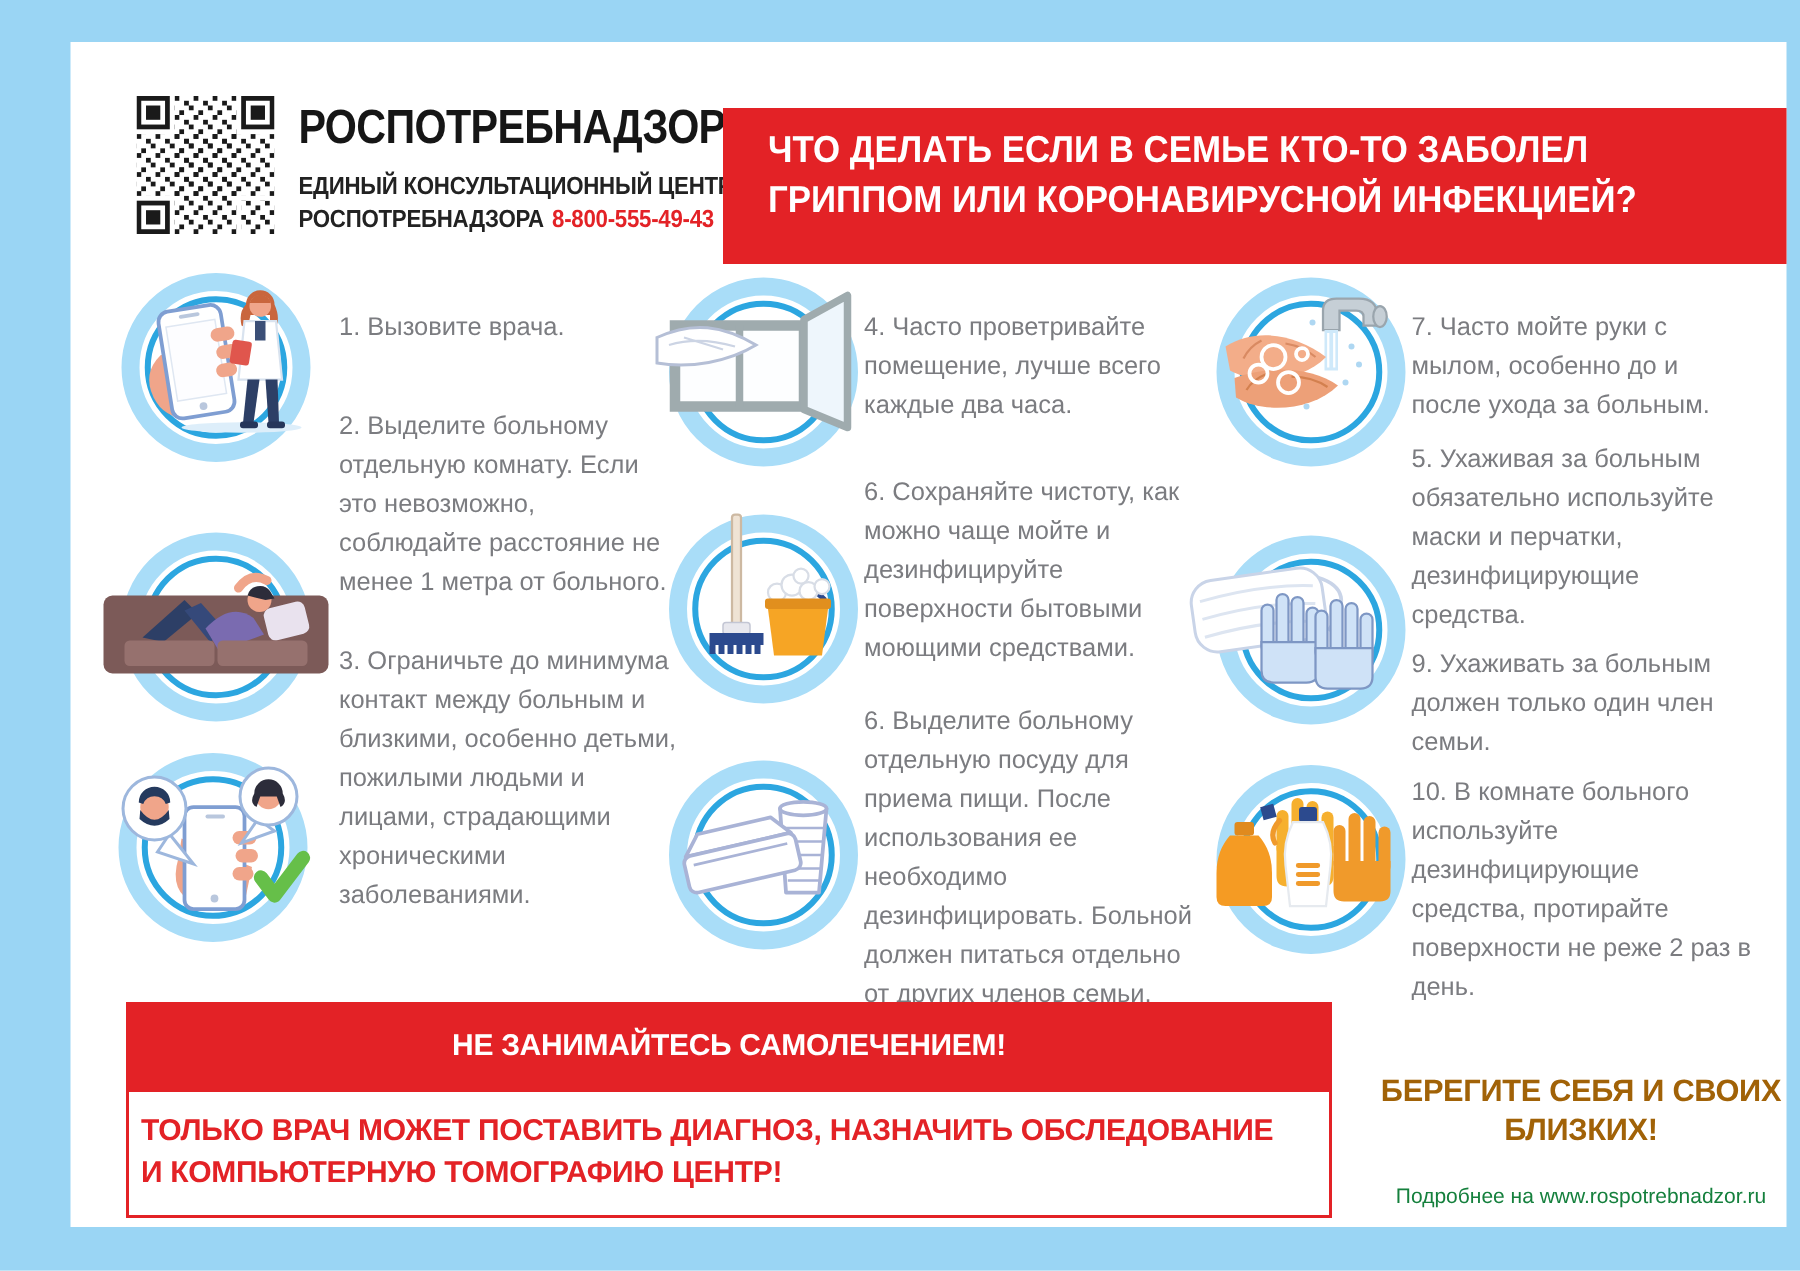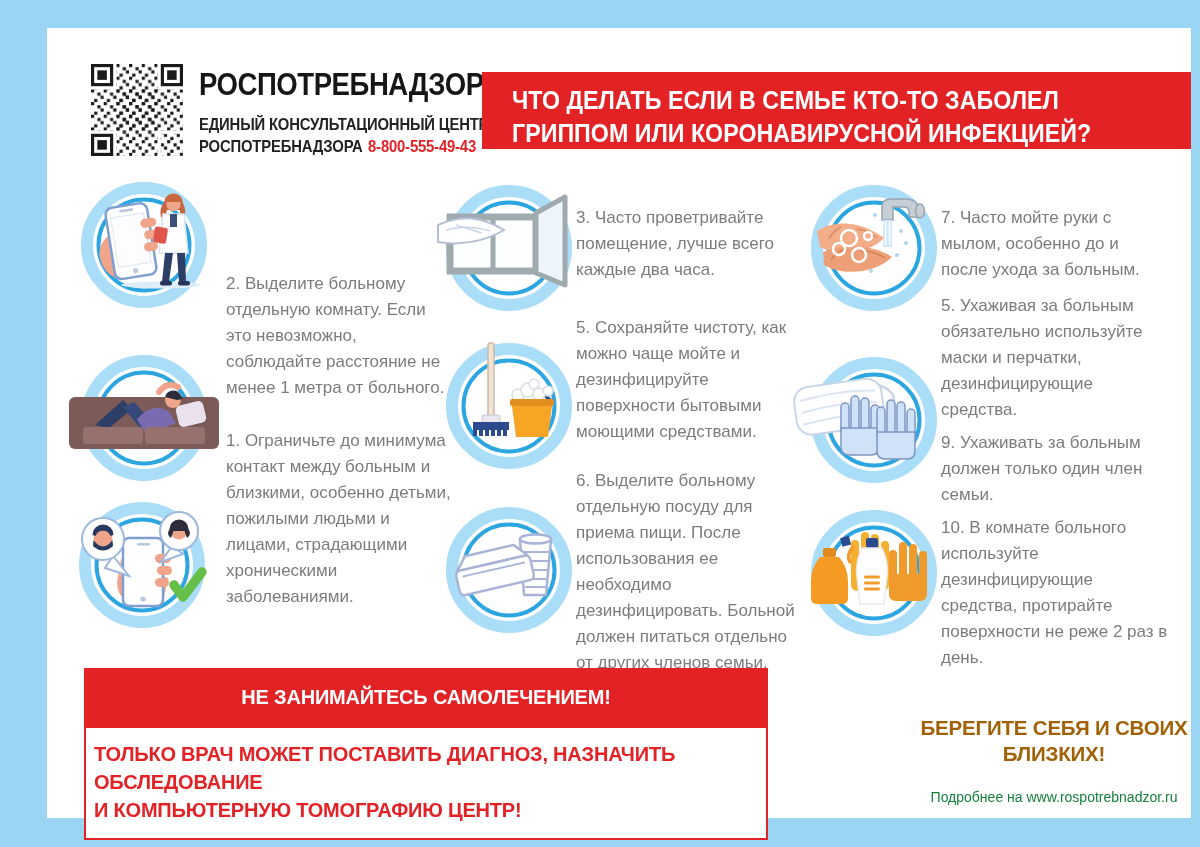--- a/index.html
+++ b/index.html
@@ -20,35 +20,35 @@
     transform:scaleX(.86);transform-origin:left center;letter-spacing:-.5px;
   }
   .brand-sub{
     margin-top:10px;font-size:16.5px;font-weight:bold;color:#222;line-height:22px;
     transform:scaleX(.9);transform-origin:left center;white-space:nowrap;letter-spacing:-.2px;
   }
   .phone{color:#e32226;margin-left:6px;}
 
   
   .banner{
-    position:absolute;left:435px;top:44px;width:709px;height:77px;background:#e32226;
+    position:absolute;left:435px;top:44px;width:709px;height:104px;background:#e32226;
     color:#fff;font-weight:bold;font-size:25px;line-height:33px;
     box-sizing:border-box;padding:12px 10px 0 30px;
   }
   .banner-inner{transform:scaleX(.93);transform-origin:left center;white-space:nowrap;}
 
   
   .step{
     position:absolute;width:228px;font-size:17px;line-height:26px;color:#7b7c80;
   }
   .icon{position:absolute;width:126px;height:126px;}
   .icon svg{overflow:visible;display:block;}
 
   
-  .warning{position:absolute;left:37px;top:640px;width:684px;}
+  .warning{position:absolute;left:37px;top:640px;width:804px;}
   .warning-head{
     background:#e32226;color:#fff;font-weight:bold;font-size:20px;
     height:58px;line-height:58px;text-align:center;letter-spacing:-.2px;
   }
   .warning-body{
     border:2px solid #e32226;background:#fff;color:#e32226;font-weight:bold;
     font-size:20px;line-height:28px;text-align:left;padding:12px 8px 14px;
     letter-spacing:-.2px;
   }
 
@@ -307,24 +307,25 @@
         <rect x="12" y="38" width="13" height="9" rx="2" fill="#e08a1e"></rect>
         <path d="M9 47 h19 q9 10 9 25 v16 q0 6 -6 6 h-25 q-6 0 -6 -6 v-16 q0 -15 9 -25 z" fill="#f59b23"></path>
         <rect x="55" y="28" width="12" height="10" rx="2" fill="#2c4a8e"></rect>
         <path d="M51 38 h20 q7 14 5 29 l-3 27 h-24 l-3 -27 q-2 -15 5 -29 z" fill="#fff" stroke="#e6eaef" stroke-width="1.5"></path>
         <g stroke="#f09a2b" stroke-width="3.2" stroke-linecap="round">
           <path d="M54.5 67 h13 M54.5 73 h13 M54.5 79 h13"></path>
         </g>
       </svg>
     </div>
 
+    <div class="step" style="left:179px;top:177px">1. Вызовите врача.</div>
     <div class="step" style="left:179px;top:243px">2. Выделите больному отдельную комнату. Если это невозможно, соблюдайте расстояние не менее 1 метра от больного.</div>
-    <div class="step" style="left:179px;top:400px">1. Ограничьте до минимума контакт между больным и близкими, особенно детьми, пожилыми людьми и лицами, страдающими хроническими заболеваниями.</div>
-    <div class="step" style="left:529px;top:177px">3. Часто проветривайте помещение, лучше всего каждые два часа.</div>
-    <div class="step" style="left:529px;top:287px">5. Сохраняйте чистоту, как можно чаще мойте и дезинфицируйте поверхности бытовыми моющими средствами.</div>
+    <div class="step" style="left:179px;top:400px">3. Ограничьте до минимума контакт между больным и близкими, особенно детьми, пожилыми людьми и лицами, страдающими хроническими заболеваниями.</div>
+    <div class="step" style="left:529px;top:177px">4. Часто проветривайте помещение, лучше всего каждые два часа.</div>
+    <div class="step" style="left:529px;top:287px">6. Сохраняйте чистоту, как можно чаще мойте и дезинфицируйте поверхности бытовыми моющими средствами.</div>
     <div class="step" style="left:529px;top:440px">6. Выделите больному отдельную посуду для приема пищи. После использования ее необходимо дезинфицировать. Больной должен питаться отдельно от других членов семьи.</div>
     <div class="step" style="left:894px;top:177px">7. Часто мойте руки с мылом, особенно до и после ухода за больным.</div>
     <div class="step" style="left:894px;top:265px">5. Ухаживая за больным обязательно используйте маски и перчатки, дезинфицирующие средства.</div>
     <div class="step" style="left:894px;top:402px">9. Ухаживать за больным должен только один член семьи.</div>
     <div class="step" style="left:894px;top:487px">10. В комнате больного используйте дезинфицирующие средства, протирайте поверхности не реже 2 раз в день.</div>
 
     <div class="warning">
       <div class="warning-head">НЕ ЗАНИМАЙТЕСЬ САМОЛЕЧЕНИЕМ!</div>
       <div class="warning-body">
         <div>ТОЛЬКО ВРАЧ МОЖЕТ ПОСТАВИТЬ ДИАГНОЗ, НАЗНАЧИТЬ ОБСЛЕДОВАНИЕ</div>

